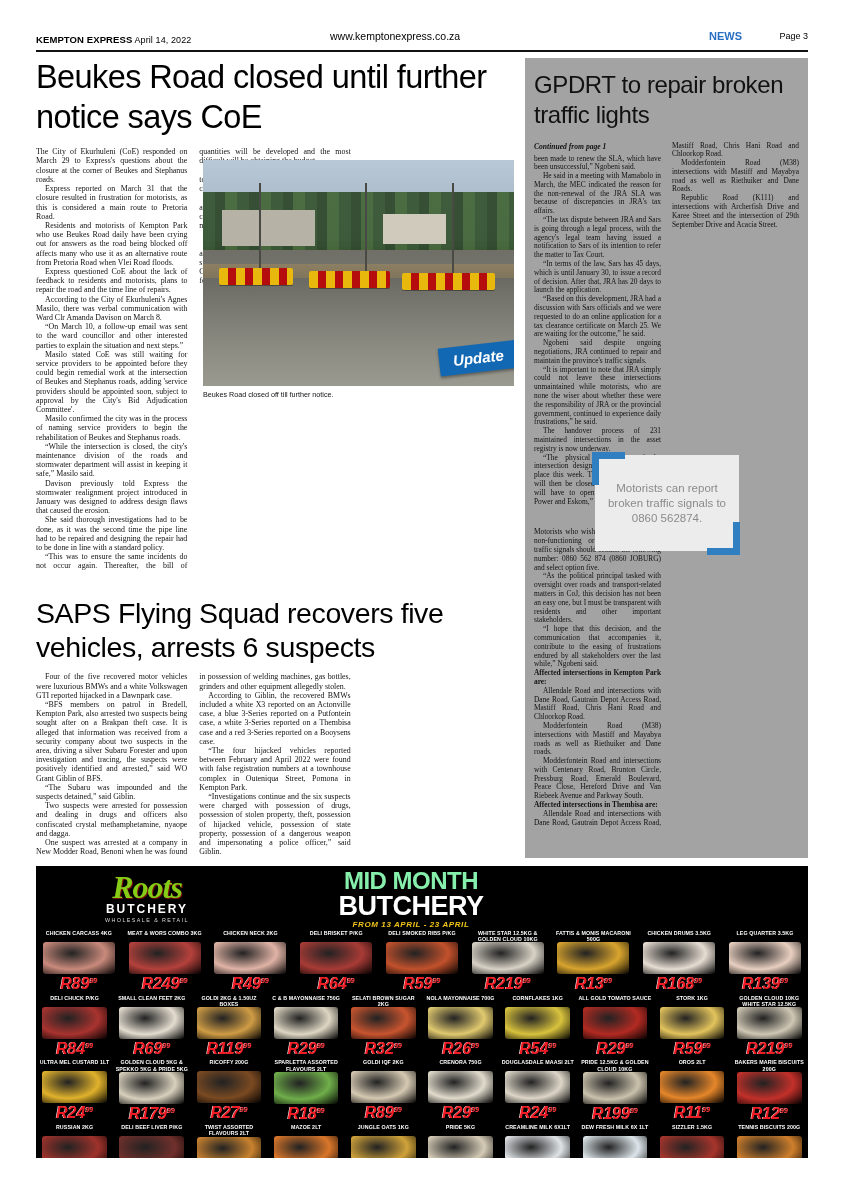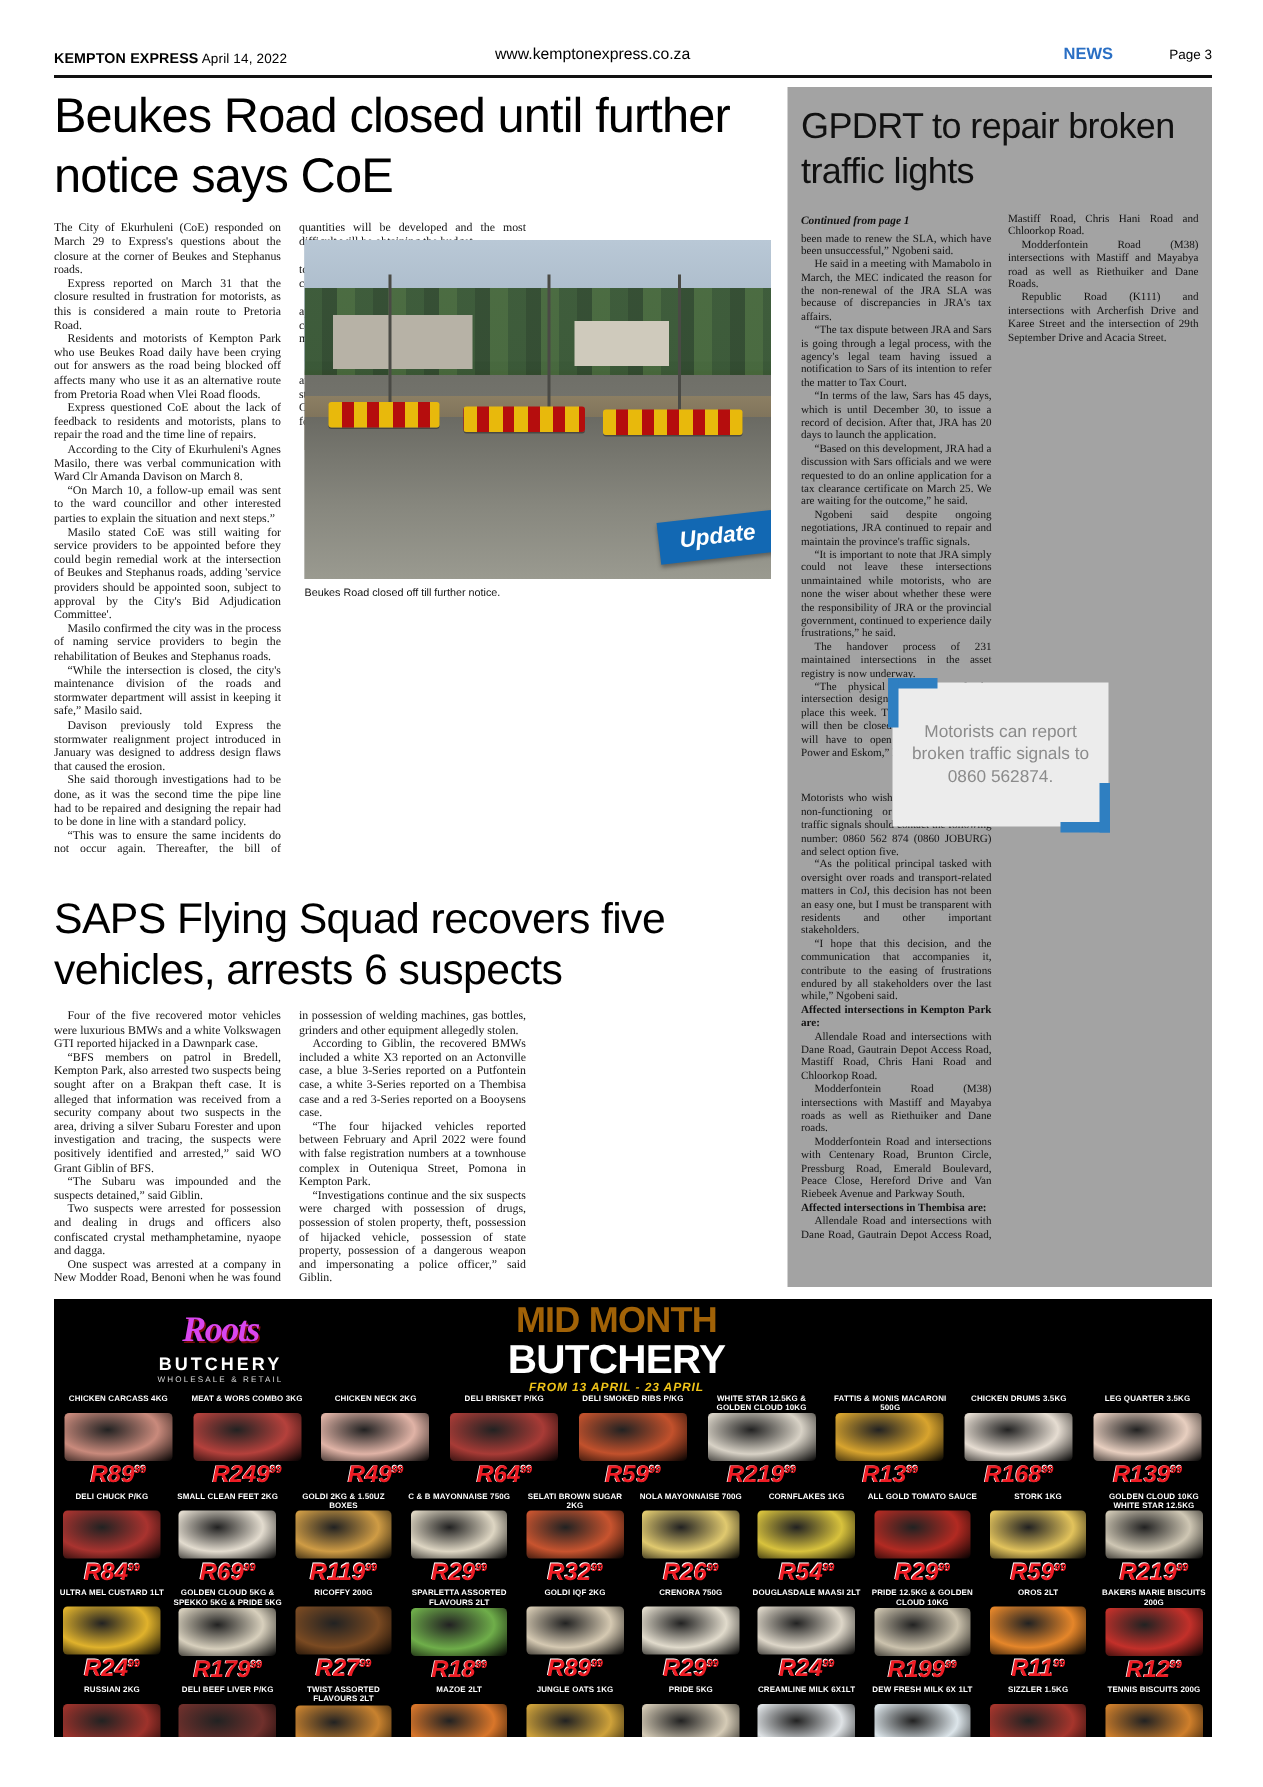--- a/index.html
+++ b/index.html
@@ -101,30 +101,30 @@
 
   
   .advert{
     position:absolute;left:36px;top:866px;width:772px;height:292px;
     background:#000;overflow:hidden;
   }
   .ad-top{position:relative;height:62px;}
   .ad-logo{position:absolute;left:16px;top:6px;width:190px;text-align:center;}
   .ad-logo .roots{
     font-family:"Liberation Serif",serif;font-style:italic;font-weight:700;
-    font-size:24px;color:#d946ef;letter-spacing:-1px;line-height:30px;
+    font-size:32px;color:#84cc16;letter-spacing:-1px;line-height:30px;
     text-shadow:1px 1px 0 #7b0d0d;
   }
   .ad-logo .butch{font-family:"Liberation Sans",sans-serif;font-weight:700;
     font-size:12px;color:#fff;letter-spacing:2px;line-height:15px;}
   .ad-logo .sub{font-family:"Liberation Sans",sans-serif;font-size:5.4px;
     color:#d8d8d8;letter-spacing:1.4px;}
   .ad-title{position:absolute;left:230px;top:3px;text-align:center;width:290px;}
   .ad-title .l1{font-family:"Liberation Sans",sans-serif;font-weight:700;
-    font-size:24px;color:#a16207;line-height:24px;letter-spacing:-.5px;}
+    font-size:24px;color:#86efac;line-height:24px;letter-spacing:-.5px;}
   .ad-title .l2{font-family:"Liberation Sans",sans-serif;font-weight:700;
     font-size:27px;color:#fff;line-height:26px;letter-spacing:-.5px;}
   .ad-title .l3{font-family:"Liberation Sans",sans-serif;font-weight:700;font-style:italic;
     font-size:8px;color:#f0c419;letter-spacing:.6px;margin-top:1px;}
   .ad-grid{display:flex;flex-wrap:wrap;}
   .ad-cell{box-sizing:border-box;position:relative;text-align:center;
     padding:2px 1px 0 1px;}
   .ad-name{font-family:"Liberation Sans",sans-serif;font-weight:700;
     font-size:5.3px;color:#fff;line-height:6.2px;letter-spacing:.1px;
     text-transform:uppercase;min-height:12px;}
@@ -212,21 +212,21 @@
 
   <div class="side">
     <div class="side-inner">
       <h2 class="side-head">GPDRT to repair broken traffic lights</h2>
       <div class="cols2" style="height:690px;">
         <p class="contd">Continued from page 1</p>
         <div class="bodytext">
           <p class="first">been made to renew the SLA, which have been unsuccessful,” Ngobeni said.</p>
           <p>He said in a meeting with Mamabolo in March, the MEC indicated the reason for the non-renewal of the JRA SLA was because of discrepancies in JRA's tax affairs.</p>
           <p>“The tax dispute between JRA and Sars is going through a legal process, with the agency's legal team having issued a notification to Sars of its intention to refer the matter to Tax Court.</p>
-          <p>“In terms of the law, Sars has 45 days, which is until December 30, to issue a record of decision. After that, JRA has 20 days to launch the application.</p>
+          <p>“In terms of the law, Sars has 45 days, which is until January 30, to issue a record of decision. After that, JRA has 20 days to launch the application.</p>
           <p>“Based on this development, JRA had a discussion with Sars officials and we were requested to do an online application for a tax clearance certificate on March 25. We are waiting for the outcome,” he said.</p>
           <p>Ngobeni said despite ongoing negotiations, JRA continued to repair and maintain the province's traffic signals.</p>
           <p>“It is important to note that JRA simply could not leave these intersections unmaintained while motorists, who are none the wiser about whether these were the responsibility of JRA or the provincial government, continued to experience daily frustrations,” he said.</p>
           <p>The handover process of 231 maintained intersections in the asset registry is now underway.</p>
           <p>“The physical sign over of the intersection design documents will take place this week. The municipal accounts will then be closed at JRA and GPDRT will have to open accounts with City Power and Eskom,” Ngobeni said.</p>
           <p style="height:22px;"></p>
           <p class="first">Motorists who wish to report vandalised, non-functioning or dysfunctional JRA traffic signals should contact the following number: 0860 562 874 (0860 JOBURG) and select option five.</p>
           <p>“As the political principal tasked with oversight over roads and transport-related matters in CoJ, this decision has not been an easy one, but I must be transparent with residents and other important stakeholders.</p>
           <p>“I hope that this decision, and the communication that accompanies it, contribute to the easing of frustrations endured by all stakeholders over the last while,” Ngobeni said.</p>
           <p style="font-weight:700;text-indent:0;">Affected intersections in Kempton Park are:</p>

